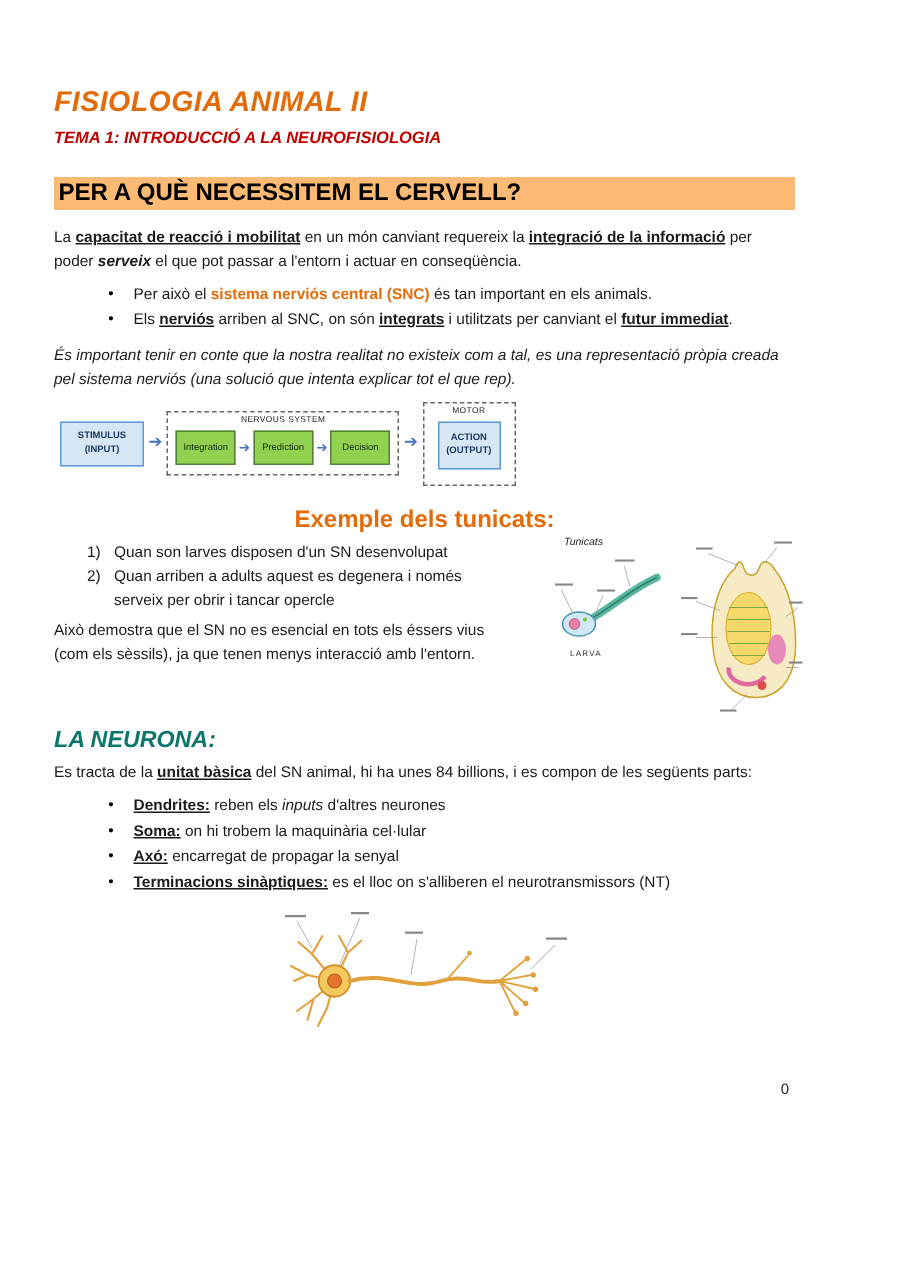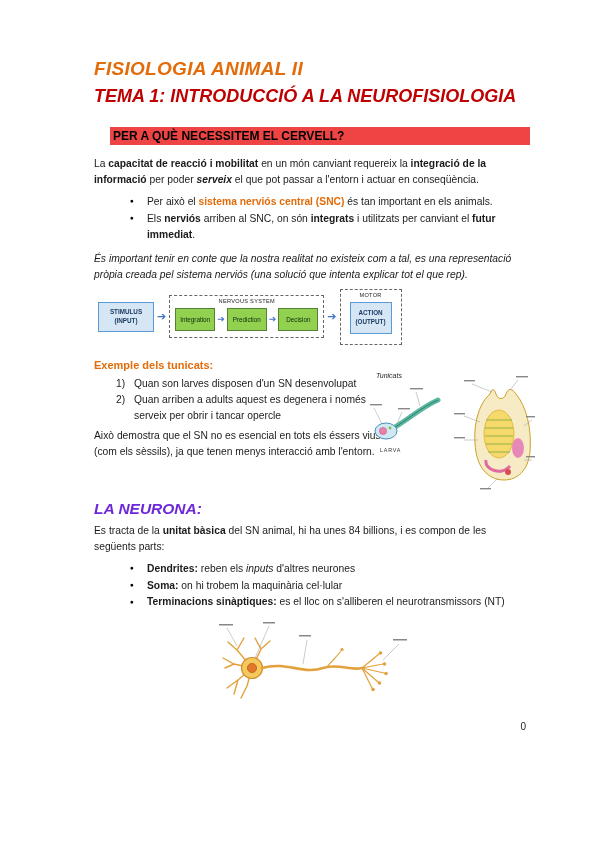--- a/index.html
+++ b/index.html
@@ -1,26 +1,26 @@
 <!DOCTYPE html>
 <html><head>
 <meta charset="utf-8">
 <style>
   * { margin:0; padding:0; box-sizing:border-box; }
   html,body { background:#ffffff; }
   body { width:600px; height:848px; font-family:"Liberation Sans",sans-serif; color:#1b1b1b; }
-  .page { position:relative; width:600px; height:776px; background:#fff; padding:58px 70px 0 94px; overflow:hidden; }
+  .page { position:relative; width:600px; height:776px; background:#fff; padding:58px 70px 0 36px; overflow:hidden; }
 
   .doc-title { color:#E36C0A; font-size:19px; font-weight:bold; font-style:italic; letter-spacing:.3px; margin-bottom:6px; }
-  .doc-subtitle { color:#C00000; font-size:18px; font-weight:bold; font-style:italic; margin-bottom:20px; }
-
-  .hl-heading { display:block; background:#ef4444; font-weight:bold; font-size:12px; padding:2px 3px; margin-bottom:11px; color:#000;margin-left:16px; }
+  .doc-subtitle { color:#C00000; font-size:11px; font-weight:bold; font-style:italic; margin-bottom:20px; }
+
+  .hl-heading { display:block; background:#fdba74; font-weight:bold; font-size:16px; padding:2px 3px; margin-bottom:11px; color:#000; }
 
   p.body { font-size:10.3px; line-height:1.55; margin-bottom:6px; }
-  .b { font-weight:bold; }
+  .b { font-weight:bold;text-decoration:underline; }
   .i { font-style:italic; }
   .bi { font-weight:bold; font-style:italic; }
   .accent { color:#E36C0A; font-weight:bold; }
 
   ul.bullets { list-style:none; margin:0 0 8px 0; }
   ul.bullets li { position:relative; padding-left:53px; font-size:10.3px; line-height:1.55; margin-bottom:1px; }
   ul.bullets li::before { content:"●"; position:absolute; left:36px; top:2.5px; font-size:6.5px; color:#000; }
 
   .note { font-style:italic; margin:8px 0 10px 0; }
 
@@ -30,30 +30,30 @@
   .farrow.sm { font-size:9px; margin:0 2px; }
   .fbox { background:#D6E6F5; border:1px solid #5B9BD5; color:#17375E; font-size:6.3px; font-weight:bold; text-align:center; display:flex; flex-direction:column; justify-content:center; padding:4px 3px; line-height:1.4; }
   .fbox.stim { width:56px; height:30px; }
   .fbox.action { width:42px; height:32px; margin:2px 4px 4px 4px; }
   .dashed { border:1px dashed #666; padding:2px 5px 6px 5px; }
   .dlabel { font-size:5.6px; text-align:center; color:#222; letter-spacing:.3px; margin-bottom:4px; }
   .nsrow { display:flex; align-items:center; }
   .gbox { background:#92D050; border:1px solid #538135; color:#0d2b0d; font-size:6.3px; padding:7px 3px; text-align:center; min-width:40px; }
 
   
-  .tuni-heading { color:#E36C0A; font-weight:bold; font-size:11px; margin:4px 0 5px 0; }
+  .tuni-heading { color:#E36C0A; font-weight:bold; font-size:16px; margin:4px 0 5px 0;text-align:center; }
   .tuni-row { position:relative; min-height:122px; }
   .tuni-left { width:304px; }
   ol.numlist { list-style:none; margin-bottom:5px; }
   ol.numlist li { display:flex; font-size:10.3px; line-height:1.5; padding-left:22px; margin-bottom:1px; }
   ol.numlist .num { width:18px; flex:0 0 18px; }
   .tuni-figure { position:absolute; right:-6px; top:-8px; width:168px; height:126px; }
 
   
-  .neuron-heading { color:#6d28d9; font-size:15.5px; font-weight:bold; font-style:italic; margin:2px 0 5px 0; }
+  .neuron-heading { color:#0f766e; font-size:15.5px; font-weight:bold; font-style:italic; margin:2px 0 5px 0; }
   .neuron-figure { display:block; margin:6px auto 0 auto; }
 
   .page-number { position:absolute; right:74px; bottom:44px; font-size:10px; color:#222; }
 </style>
 </head>
 <body>
 
 <div class="page">
 
   <h1 class="doc-title">FISIOLOGIA ANIMAL II</h1>
@@ -173,20 +173,21 @@
   </div>
 
 
   <div class="neuron-heading">LA NEURONA:</div>
 
   <p class="body"><span>Es tracta de la </span><span class="b">unitat bàsica</span><span> del SN animal, hi ha unes 84 billions, i es compon de les següents parts:</span></p>
 
   <ul class="bullets">
     <li><span class="b">Dendrites:</span><span> reben els </span><span class="i">inputs</span><span> d'altres neurones</span></li>
     <li><span class="b">Soma:</span><span> on hi trobem la maquinària cel·lular</span></li>
+    <li><span class="b">Axó:</span><span> encarregat de propagar la senyal</span></li>
     <li><span class="b">Terminacions sinàptiques:</span><span> es el lloc on s'alliberen el neurotransmissors (NT)</span></li>
   </ul>
 
   <svg class="neuron-figure" width="210" height="92" viewBox="0 0 210 92" xmlns="http://www.w3.org/2000/svg">
 
     <g stroke="#E2A13C" stroke-width="1.4" fill="none" stroke-linecap="round">
       <path d="M45,50 L30,32 M30,32 L21,24 M30,32 L37,20"></path>
       <path d="M45,50 L27,46 L16,40 M27,46 L18,50"></path>
       <path d="M45,50 L31,62 L20,70 M31,62 L27,76"></path>
       <path d="M45,50 L54,31 L48,20 M54,31 L63,23"></path>

